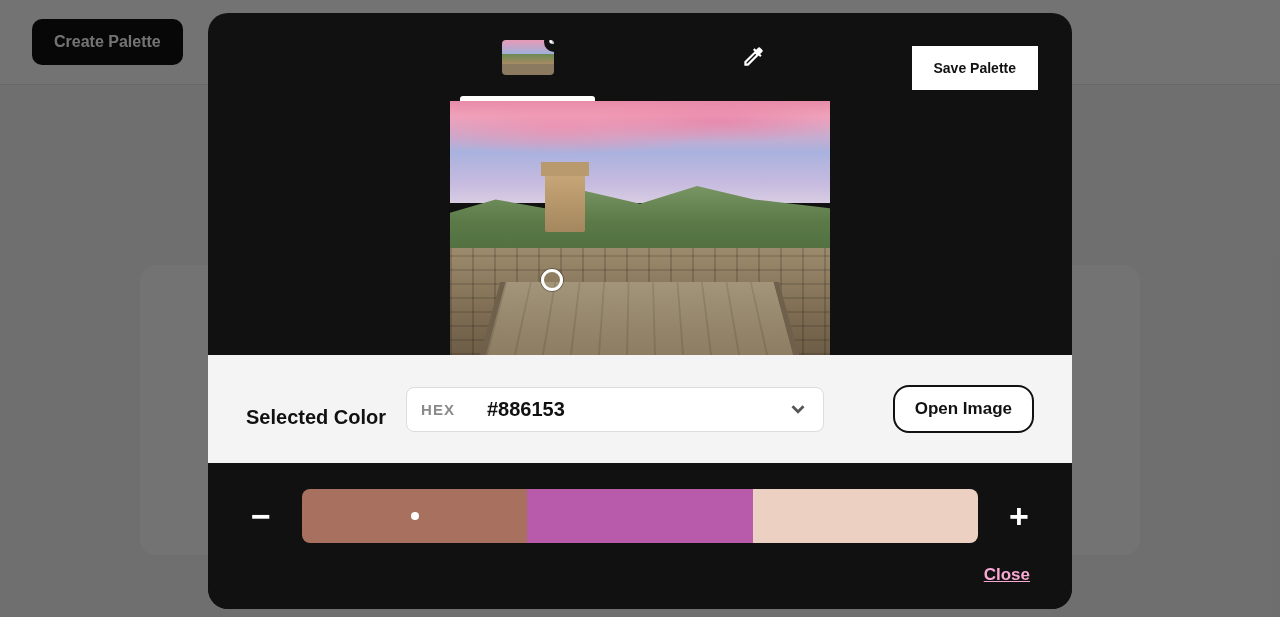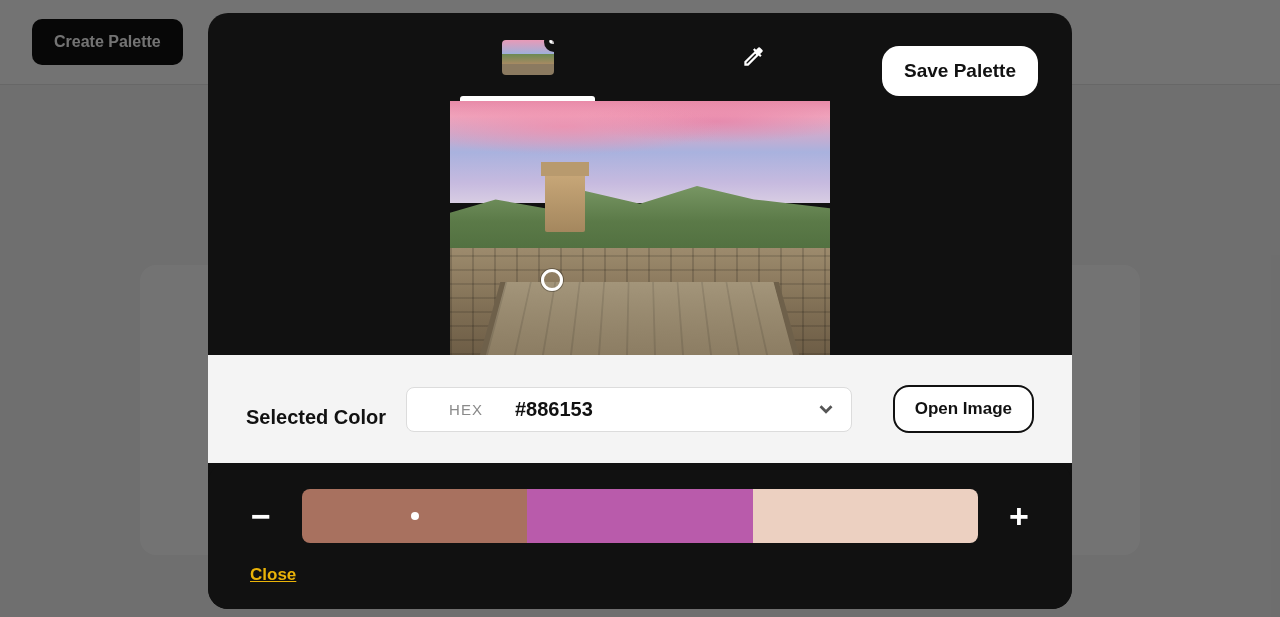--- a/index.html
+++ b/index.html
@@ -133,23 +133,23 @@
     width: 26px; height: 26px;
     color: #fff;
   }
   .save-palette-btn {
     position: absolute;
     right: 34px;
     top: 33px;
     background: #fff;
     color: #111;
     border: none;
-    border-radius: 17px;
+    border-radius: 0;
     font-weight: 800;
-    font-size: 19px;
+    font-size: 14px;
     padding: 14px 22px;
     cursor: pointer;
   }
 
   .image-area {
     background: #111;
     display: flex;
     justify-content: center;
     padding-bottom: 0;
   }
@@ -237,24 +237,23 @@
     align-items: center;
     background: #fff;
     border: 1px solid #dcdcdc;
     border-radius: 8px;
     padding: 10px 14px;
     gap: 32px;
     min-width: 280px;
   }
   .hex-label {
     color: #8a8a8a;
-    font-weight: 400;
+    font-weight: 700;
     letter-spacing: 1px;
     font-size: 15px;
-    margin-left: 28px;
   }
   .hex-value {
     font-weight: 700;
     font-size: 20px;
     color: #111;
     flex: 1;
     border: none;
     outline: none;
     background: transparent;
   }
@@ -310,22 +309,22 @@
   }
   .swatch .dot {
     position: absolute;
     top: 50%; left: 50%;
     width: 8px; height: 8px;
     margin: -4px 0 0 -4px;
     background: #fff;
     border-radius: 50%;
   }
   .close-link {
-    color: #eab308;
-    text-align: left;
+    color: #f9a8d4;
+    text-align: right;
     font-weight: 700;
     font-size: 17px;
     text-decoration: underline;
     cursor: pointer;
     padding: 4px;
   }
 </style>
 </head>
 <body>
 

